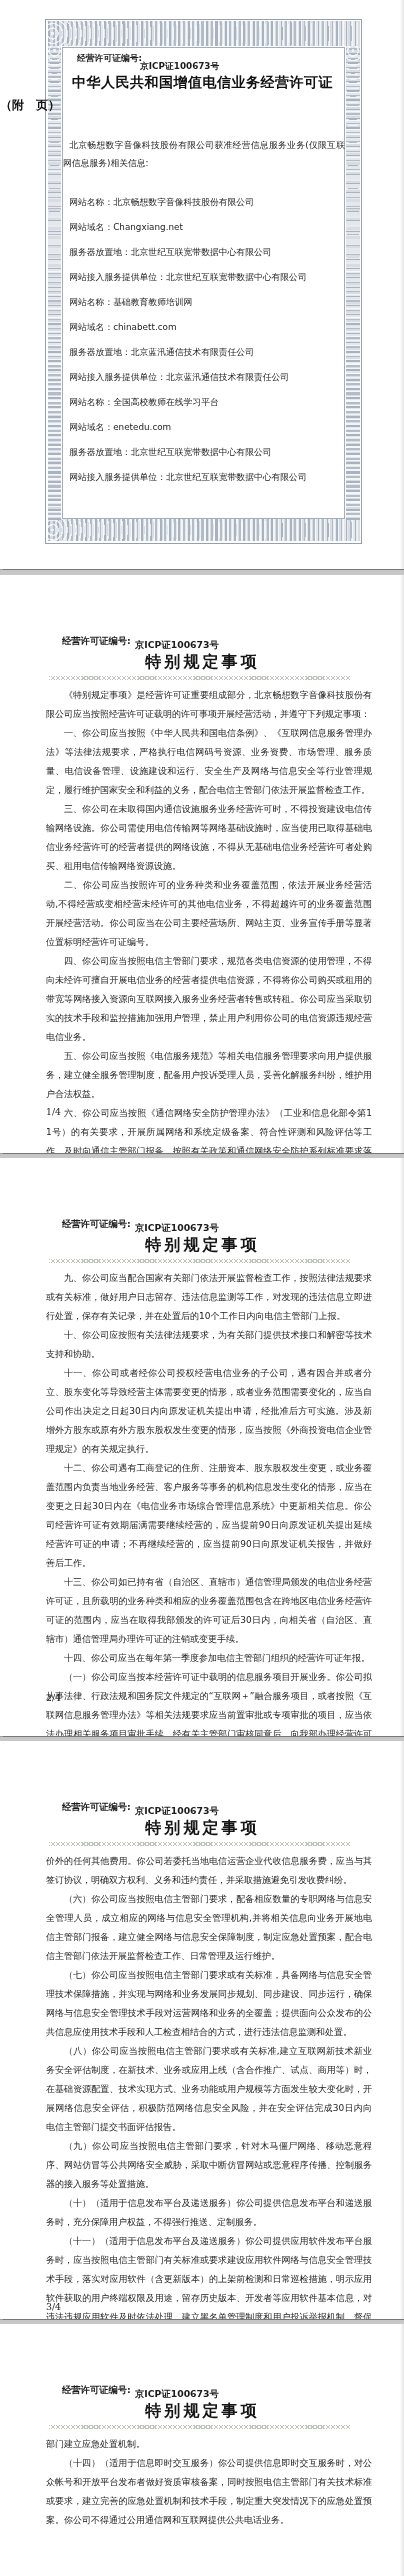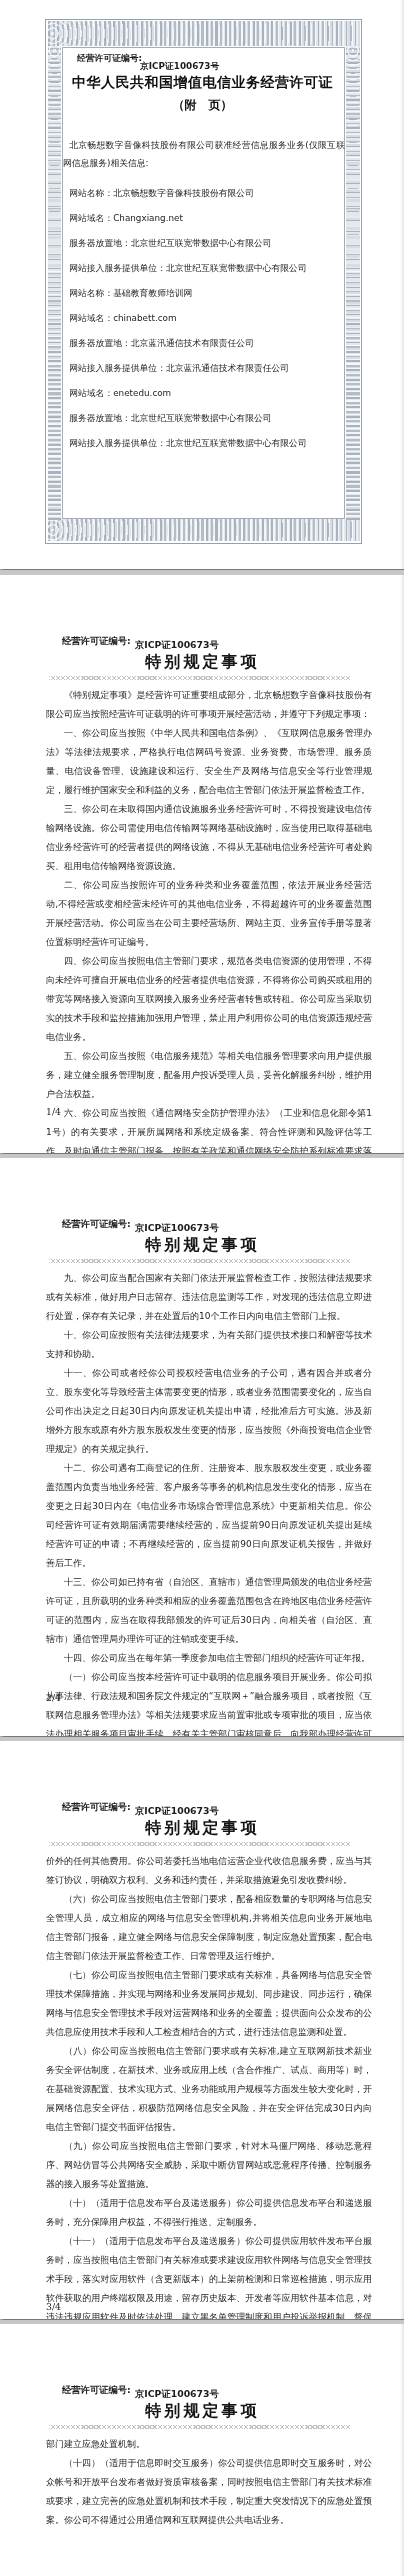--- a/index.html
+++ b/index.html
@@ -57,30 +57,30 @@
 
   .cover-lic { position:absolute; left:77px; top:53px; font-size:8.8px; font-weight:bold; }
   .cover-lic-no { position:absolute; left:140px; top:61px; font-size:8.8px; font-weight:bold; }
   .cover-title {
     position:absolute; left:0; width:405px; top:74px; margin:0;
     text-align:center; font-family:"DejaVu Serif","Liberation Serif",serif;
     font-size:14px; font-weight:bold; color:#111; letter-spacing:0.5px;
   }
   .cover-subtitle {
     position:absolute; left:0; width:405px; top:97px;
-    text-align:center; font-family:"DejaVu Serif","Liberation Serif",serif;
+    text-align:left; font-family:"DejaVu Serif","Liberation Serif",serif;
     font-size:12px; font-weight:bold; color:#111;
   }
   .cover-body {
     position:absolute; left:63px; top:136px; width:282px;
     font-size:8.8px; line-height:18px;
     text-align:justify; word-break:break-all;
   }
   .cover-body p { margin:0; text-indent:6.2px; }
-  .cover-body p.intro { margin-bottom:12px; }
+  .cover-body p.intro { margin-bottom:21px; }
   .cover-body p.field { margin-top:7px; }
 
   
   .prov-lic-label { position:absolute; left:62px; top:60px; font-size:9.3px; font-weight:bold; }
   .prov-lic-no    { position:absolute; left:135px; top:64px; font-size:9.3px; font-weight:bold; }
   .prov-title {
     position:absolute; left:0; width:405px; top:77px; margin:0;
     text-align:center; font-family:"DejaVu Serif","Liberation Serif",serif;
     font-size:16px; font-weight:bold; color:#151515; letter-spacing:3.1px;
   }
@@ -125,20 +125,21 @@
     <div class="cover-body">
       <p class="intro">北京畅想数字音像科技股份有限公司获准经营信息服务业务(仅限互联网信息服务)相关信息:</p>
       <p class="field">网站名称：北京畅想数字音像科技股份有限公司</p>
       <p class="field">网站域名：Changxiang.net</p>
       <p class="field">服务器放置地：北京世纪互联宽带数据中心有限公司</p>
       <p class="field">网站接入服务提供单位：北京世纪互联宽带数据中心有限公司</p>
       <p class="field">网站名称：基础教育教师培训网</p>
       <p class="field">网站域名：chinabett.com</p>
       <p class="field">服务器放置地：北京蓝汛通信技术有限责任公司</p>
       <p class="field">网站接入服务提供单位：北京蓝汛通信技术有限责任公司</p>
+      <p class="field">网站名称：全国高校教师在线学习平台</p>
       <p class="field">网站域名：enetedu.com</p>
       <p class="field">服务器放置地：北京世纪互联宽带数据中心有限公司</p>
       <p class="field">网站接入服务提供单位：北京世纪互联宽带数据中心有限公司</p>
     </div>
   </section>
 
   <section class="page p2">
     <span class="prov-lic-label">经营许可证编号:</span>
     <span class="prov-lic-no">京ICP证100673号</span>
     <h2 class="prov-title">特别规定事项</h2>

